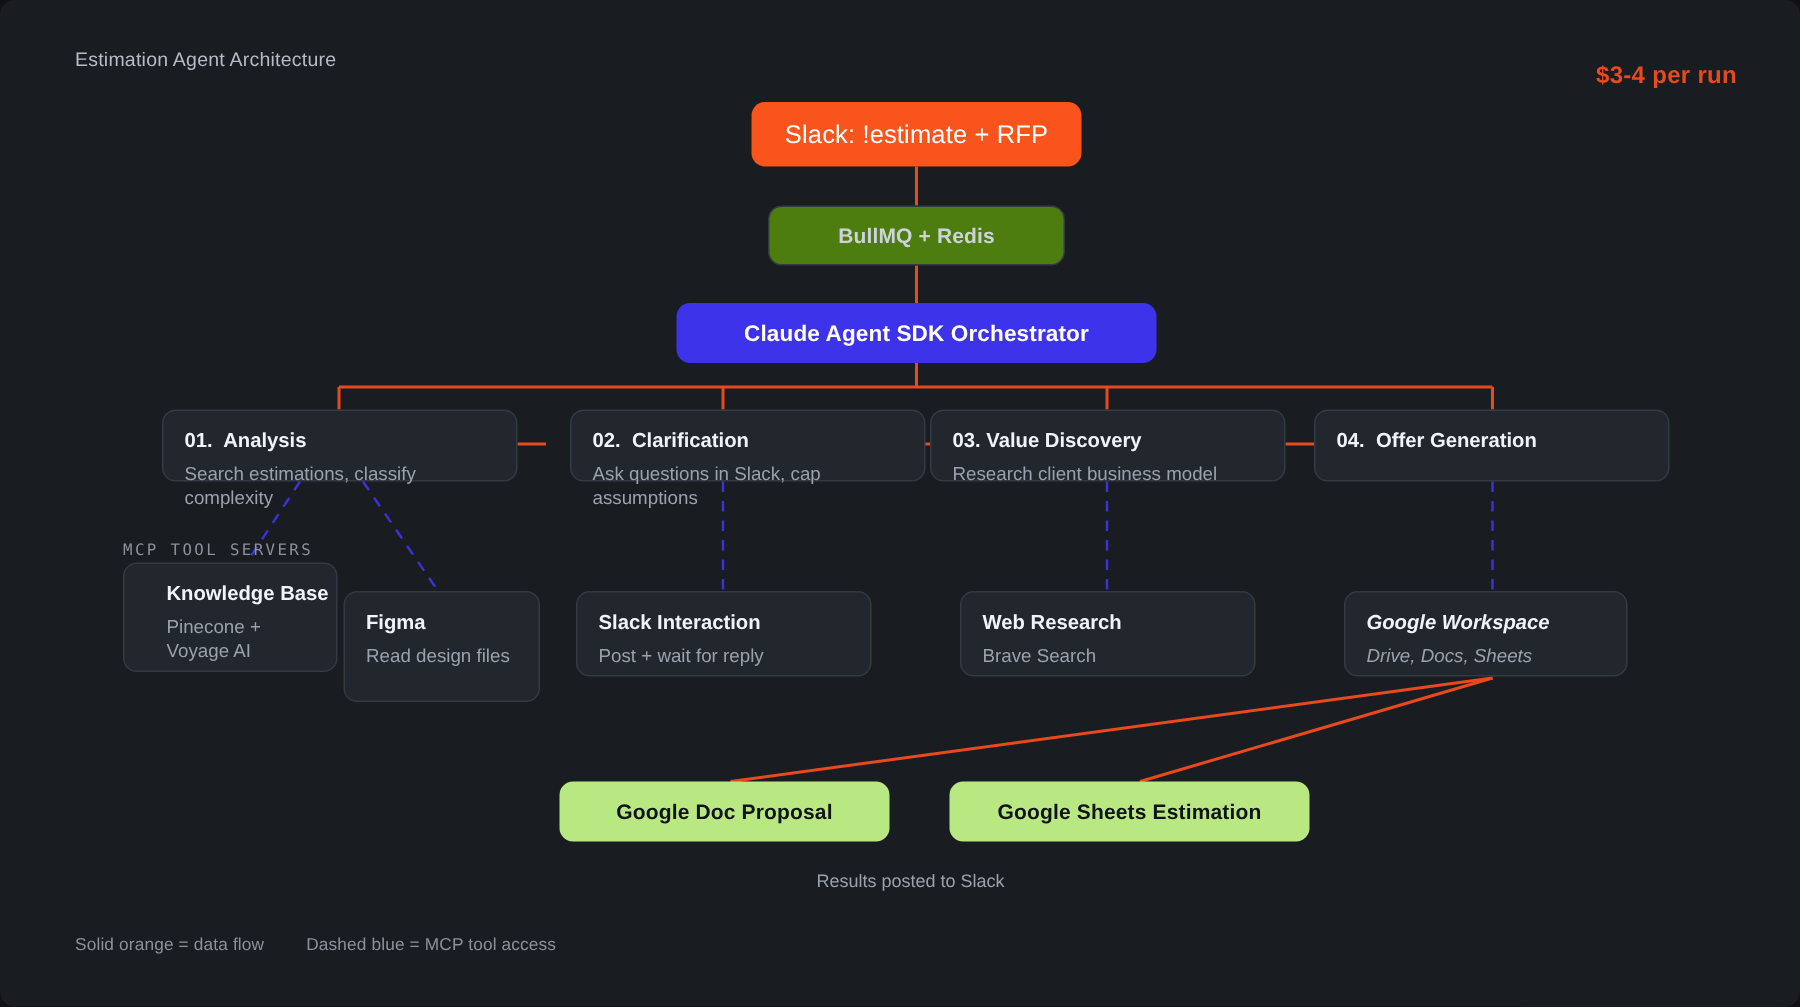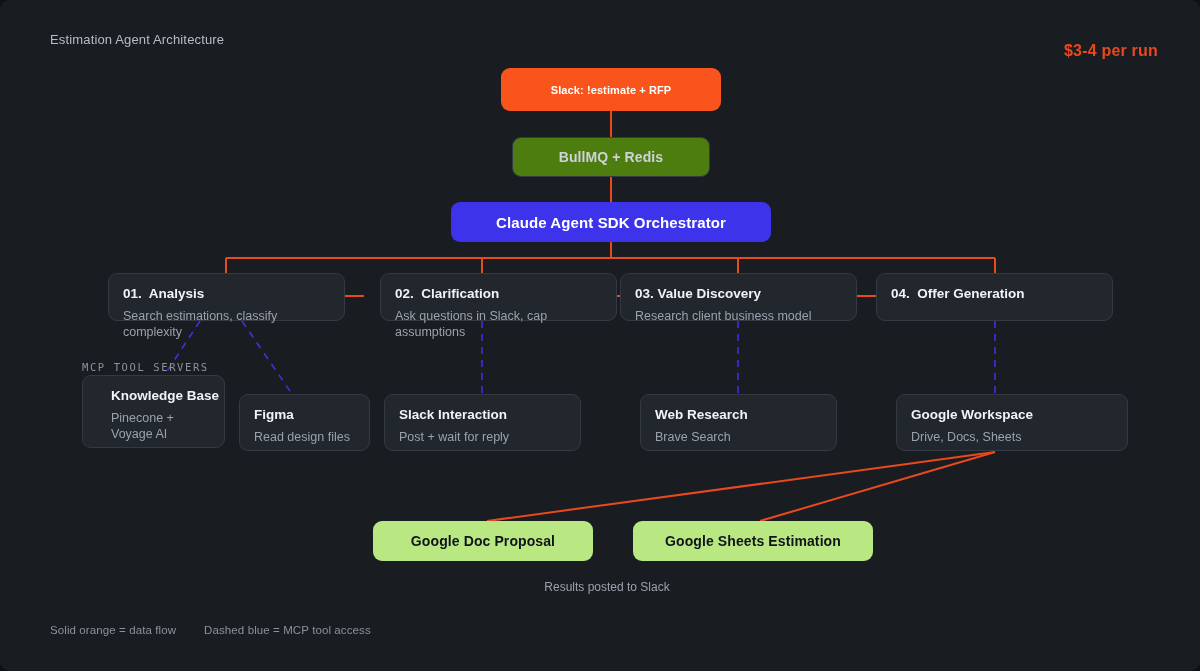--- a/index.html
+++ b/index.html
@@ -62,22 +62,22 @@
     z-index: 3;
   }
 
   
   .node-accent-orange {
     background: #f8541c;
     display: flex;
     align-items: center;
     justify-content: center;
     color: #ffffff;
-    font-size: 11px;
-    font-weight: 700;
+    font-size: 17px;
+    font-weight: 400;
     letter-spacing: 0.1px;
   }
   .node-accent-blue {
     background: #3d33ea;
     display: flex;
     align-items: center;
     justify-content: center;
     color: #ffffff;
     font-size: 15px;
     font-weight: 700;
@@ -232,36 +232,36 @@
     <div class="card-title">04.  Offer Generation</div>
   </div>
 
   <div class="section-label">MCP TOOL SERVERS</div>
 
   <div class="node card" style="left:82px; top:375px; width:143px; height:73px;padding-left:28px;">
     <div class="card-title">Knowledge Base</div>
     <div class="card-sub">Pinecone + Voyage AI</div>
   </div>
 
-  <div class="node card" style="left:239px; top:394px; width:131px; height:57px;">
+  <div class="node card" style="left:229px; top:394px; width:131px; height:74px;">
     <div class="card-title">Figma</div>
     <div class="card-sub">Read design files</div>
   </div>
 
   <div class="node card" style="left:384px; top:394px; width:197px; height:57px;">
     <div class="card-title">Slack Interaction</div>
     <div class="card-sub">Post + wait for reply</div>
   </div>
 
   <div class="node card" style="left:640px; top:394px; width:197px; height:57px;">
     <div class="card-title">Web Research</div>
     <div class="card-sub">Brave Search</div>
   </div>
 
-  <div class="node card" style="left:896px; top:394px; width:232px; height:57px;">
+  <div class="node card" style="left:896px; top:394px; width:189px; height:57px;font-style:italic;">
     <div class="card-title">Google Workspace</div>
     <div class="card-sub">Drive, Docs, Sheets</div>
   </div>
 
   <div class="node node-green" style="left:373px; top:521px; width:220px; height:40px;">
     <span>Google Doc Proposal</span>
   </div>
 
   <div class="node node-green" style="left:633px; top:521px; width:240px; height:40px;">
     <span>Google Sheets Estimation</span>

